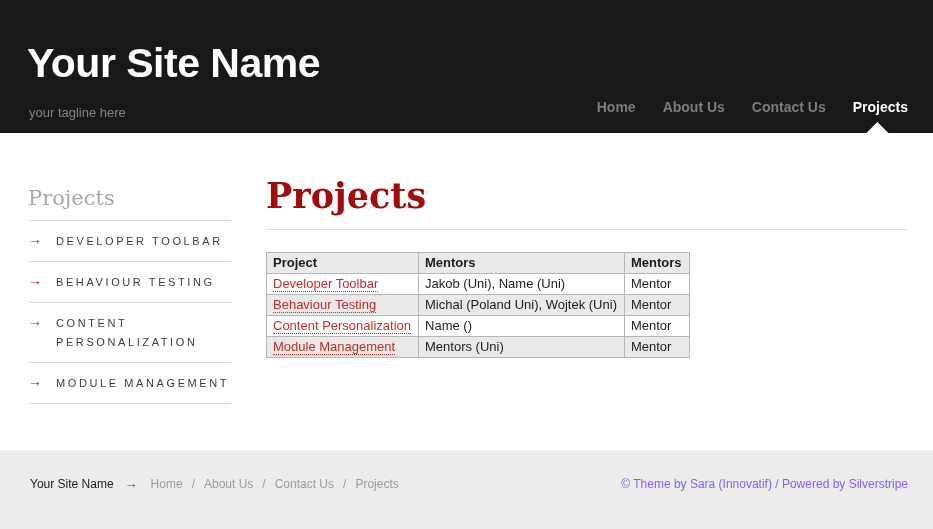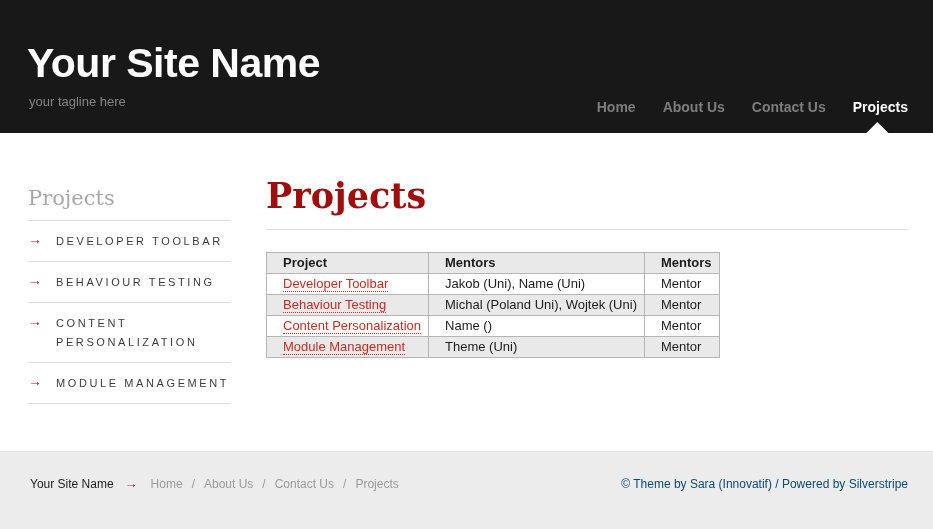--- a/index.html
+++ b/index.html
@@ -23,21 +23,21 @@
     top: 40px;
     color: #fcfcfc;
     font-size: 41px;
     font-weight: bold;
     letter-spacing: -0.5px;
     cursor: pointer;
   }
   .tagline {
     position: absolute;
     left: 29px;
-    top: 94px;
+    top: 105px;
     color: #848484;
     font-size: 13px;
   }
   .top-nav {
     position: absolute;
     right: 25px;
     bottom: 18px;
     display: flex;
     gap: 27px;
   }
@@ -124,21 +124,21 @@
     margin-bottom: 22px;
   }
 
   table.projects-table {
     border-collapse: collapse;
     font-size: 13px;
     color: #1c1c1c;
   }
   .projects-table th, .projects-table td {
     border: 1px solid #b5b5b5;
-    padding: 2px 7px 3px 16px;
+    padding: 2px 7px 3px 6px;
     text-align: left;
     white-space: nowrap;
   }
   .projects-table th {
     background: #e9e9e9;
     font-weight: bold;
   }
   .projects-table tr.even td { background: #e9e9e9; }
   .col-project { width: 150px; }
   .col-students { width: 203px; }
@@ -163,21 +163,21 @@
     display: flex;
     justify-content: space-between;
     align-items: baseline;
     font-size: 12px;
   }
   .footer-left { display: flex; align-items: baseline; gap: 7px; }
   .footer-sitename { color: #1d1d1d; cursor: pointer; }
   .footer-arrow { color: #a32020; font-size: 13px; padding: 0 6px 0 4px; }
   .footer-link { color: #9b9b9b; text-decoration: none; cursor: pointer; }
   .footer-sep { color: #9b9b9b; padding: 0 2px; }
-  .footer-copyright { color: #0c4a6e; }
+  .footer-copyright { color: #8b5cf6; }
 </style>
 </head>
 <body>
 
 <div class="header">
   <div class="site-title">Your Site Name</div>
   <div class="tagline">your tagline here</div>
   <nav class="top-nav">
     <a class="nav-item">Home</a>
     <a class="nav-item">About Us</a>
@@ -237,21 +237,21 @@
           <td>Michal (Poland Uni), Wojtek (Uni)</td>
           <td>Mentor</td>
         </tr>
         <tr class="odd">
           <td><a class="table-link">Content Personalization</a></td>
           <td>Name ()</td>
           <td>Mentor</td>
         </tr>
         <tr class="even">
           <td><a class="table-link">Module Management</a></td>
-          <td>Theme (Uni)</td>
+          <td>Mentors (Uni)</td>
           <td>Mentor</td>
         </tr>
       </tbody>
     </table>
   </section>
 </div>
 
 <footer class="footer">
   <div class="footer-inner">
     <div class="footer-left">

